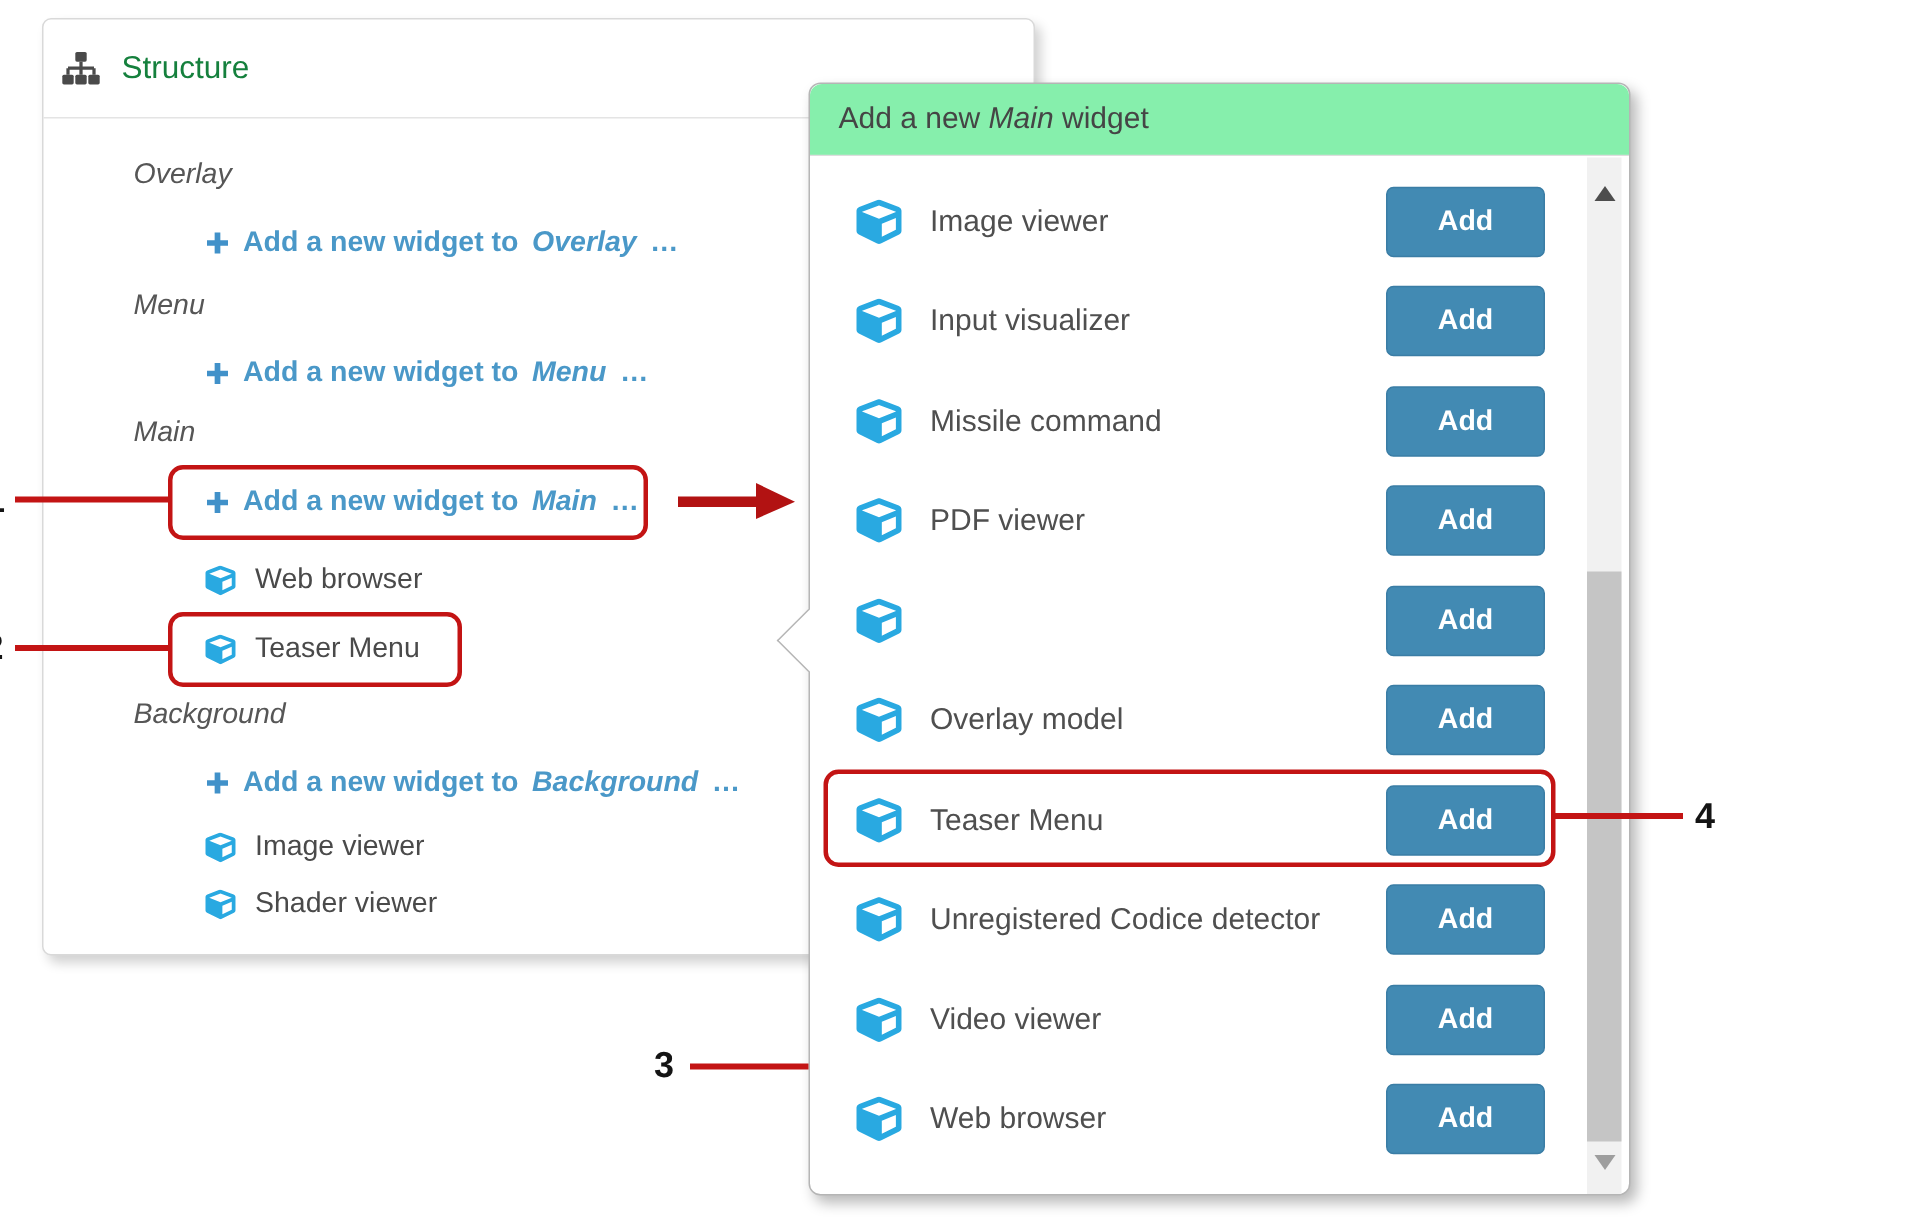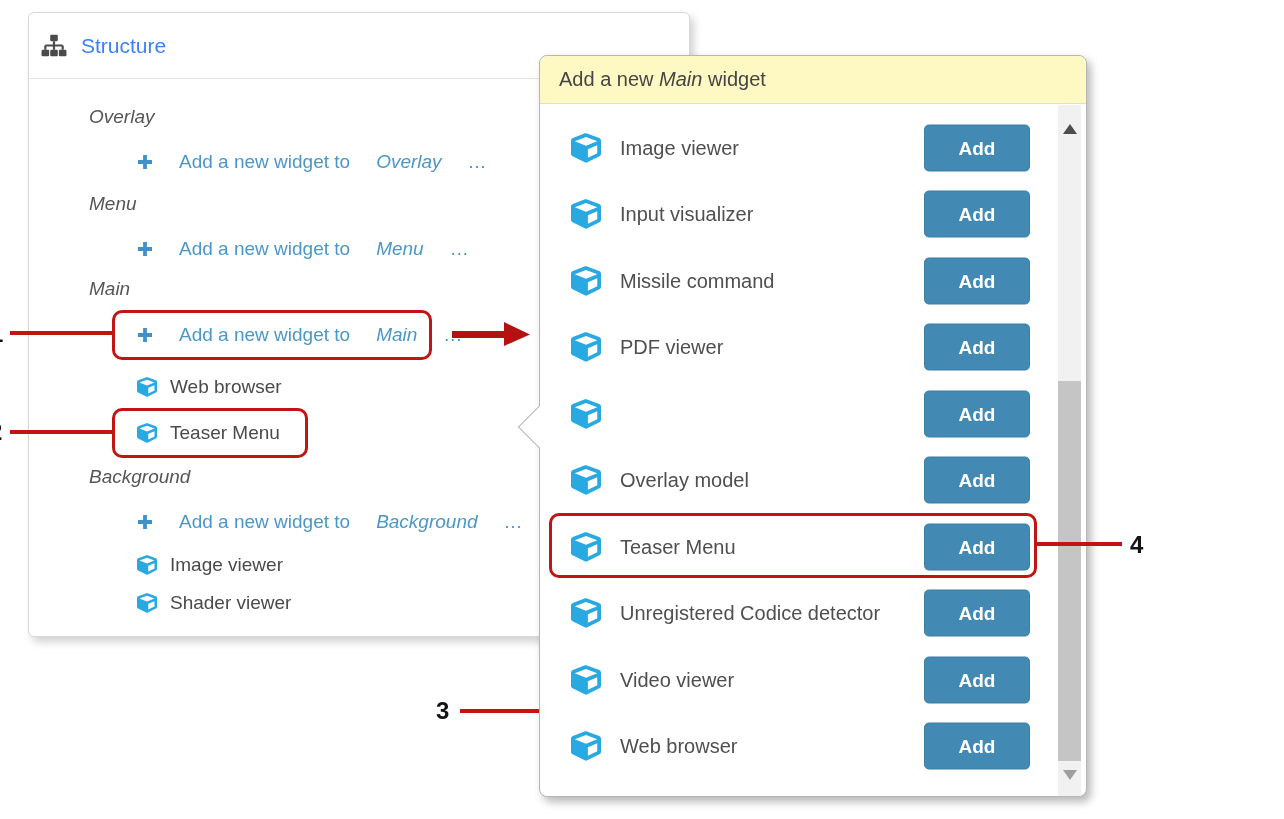--- a/index.html
+++ b/index.html
@@ -6,33 +6,33 @@
   html,body { width:1284px; height:819px; background:#ffffff;
     font-family:"Liberation Sans", sans-serif; position:relative; overflow:hidden; }
 
   
   .panel { position:absolute; left:28px; top:12px; width:662px; height:625px;
     background:#fff; border:1px solid #d9d9d9; border-radius:6px;
     box-shadow:4px 5px 8px rgba(0,0,0,.18); z-index:1; }
   .panel-header { position:absolute; left:0; top:0; right:0; height:66px;
     display:flex; align-items:center; padding-left:12px; gap:14px;
     border-bottom:1px solid #e4e4e4; }
-  .panel-title { font-size:21px; color:#3b82f6; }
+  .panel-title { font-size:21px; color:#15803d; }
   .tree-row { position:absolute; height:28px; display:flex; align-items:center; }
   .sec-label { left:60px; font-style:italic; font-size:19px; color:#565656; }
-  .add-link { left:108px; gap:26px; font-size:19px; color:#4a98c8; cursor:pointer; }
+  .add-link { left:108px; gap:9px; font-size:19px; color:#4a98c8; cursor:pointer;font-weight:bold; }
   .add-link i { font-style:italic; }
   .tree-widget { left:107px; gap:12px; font-size:19px; color:#4a4a4a; }
 
   
   .popup { position:absolute; left:539px; top:55px; width:548px; height:742px;
     background:#fff; border:1px solid #b5b5b5; border-radius:8px;
     box-shadow:4px 5px 9px rgba(0,0,0,.28); z-index:10; }
   .popup-header { position:absolute; left:0; top:0; right:0; height:48px;
-    background:#fef9c3; border-bottom:1px solid #dddddd; border-radius:8px 8px 0 0;
+    background:#86efac; border-bottom:1px solid #dddddd; border-radius:8px 8px 0 0;
     display:flex; align-items:center; padding-left:19px; font-size:20px; color:#454545; }
   .popup-header i { font-style:italic; }
   .p-row { position:absolute; left:0; right:1px; height:66px;
     display:flex; align-items:center; padding-left:29px; gap:17px; }
   .p-label { font-size:20px; color:#4f4f4f; }
   .add-btn { position:absolute; right:55px; top:50%; transform:translateY(-50%);
     width:106px; height:47px; background:#428ab3; border:1px solid #3a7da5;
     border-radius:5px; color:#fff; font-size:19px; font-weight:600;
     font-family:"Liberation Sans", sans-serif; cursor:pointer; }
   .notch { position:absolute; left:-16px; top:357px; width:30px; height:30px;

